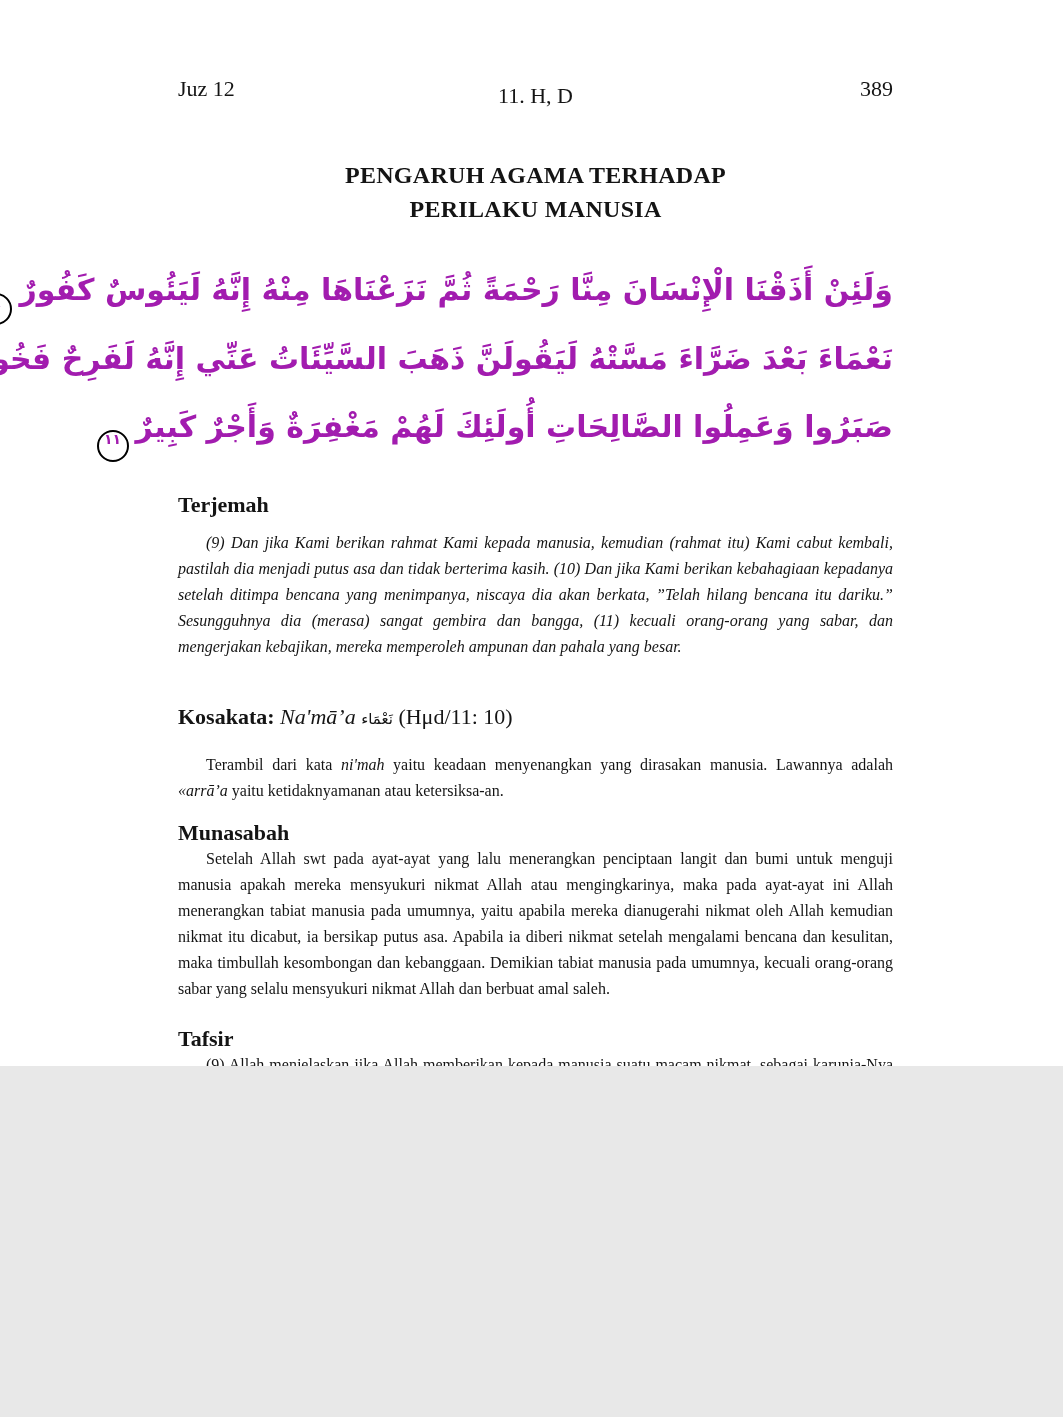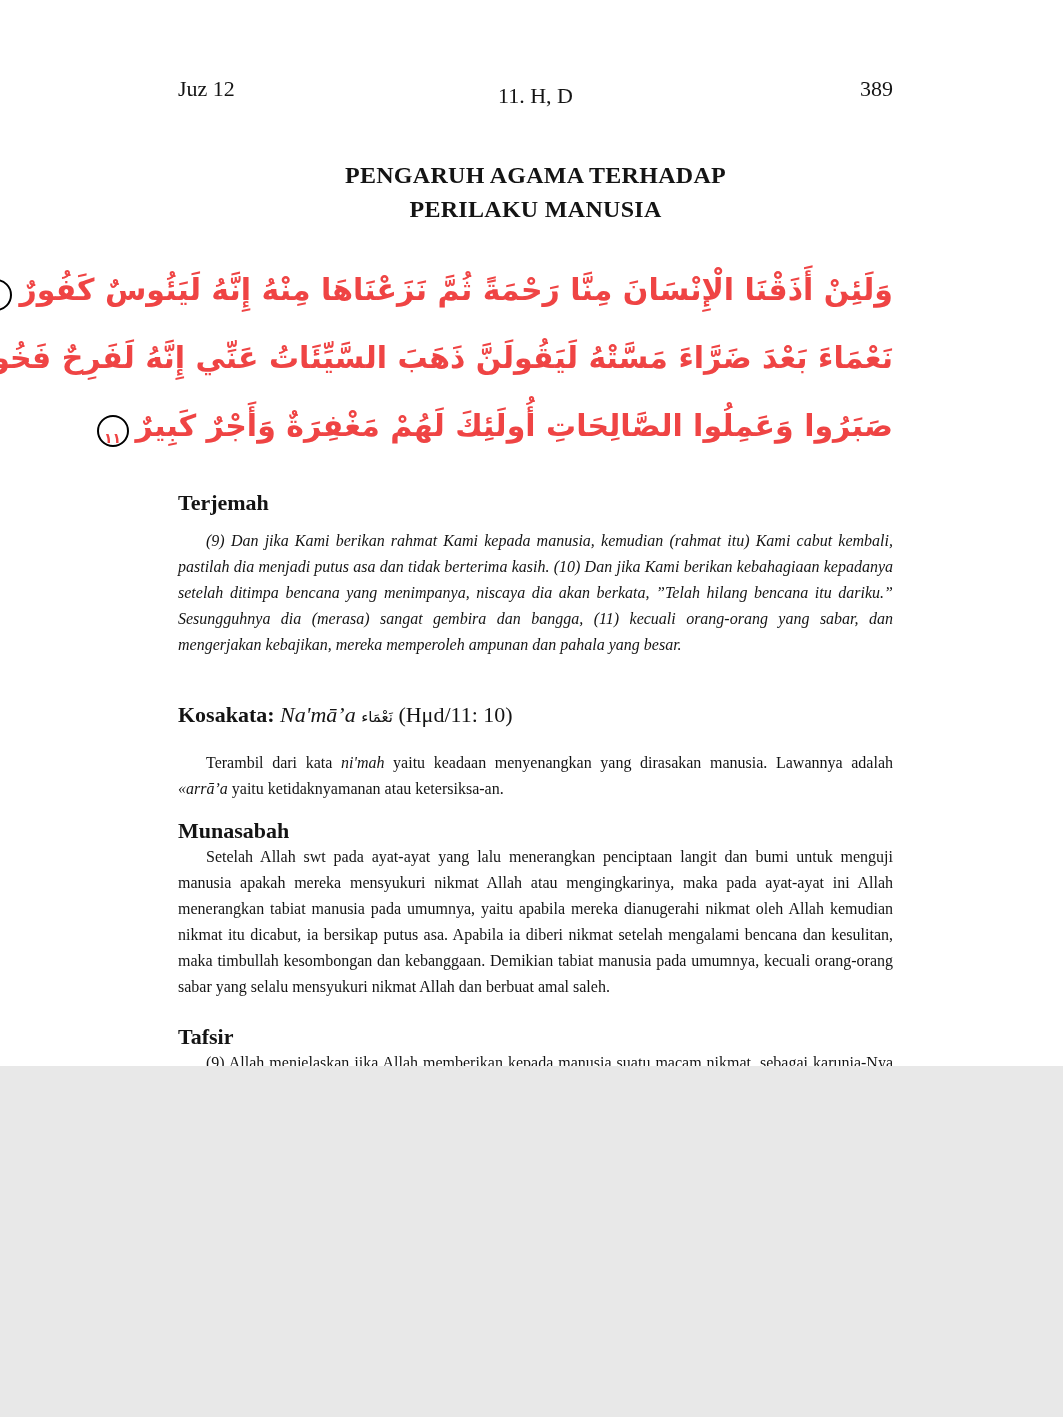--- a/index.html
+++ b/index.html
@@ -37,30 +37,30 @@
   }
   .article-title .t-line { display: block; }
 
   
   .quran-block {
     margin-top: 30px;
     direction: rtl;
     text-align: center;
     font-family: "DejaVu Sans", sans-serif;
     font-weight: bold;
-    color: #ef4444;
+    color: #a21caf;
   }
   .quran-line {
     font-size: 30px;
     line-height: 68px;
     white-space: nowrap;
   }
   .ayah-marker {
     display: inline-flex;
-    align-items: flex-end;
+    align-items: flex-start;
     justify-content: center;
     width: 32px;
     height: 32px;
     border: 2.5px solid #000;
     border-radius: 50%;
     font-size: 14px;
     line-height: 1;
     margin: 0 7px;
     vertical-align: -7px;
   }

